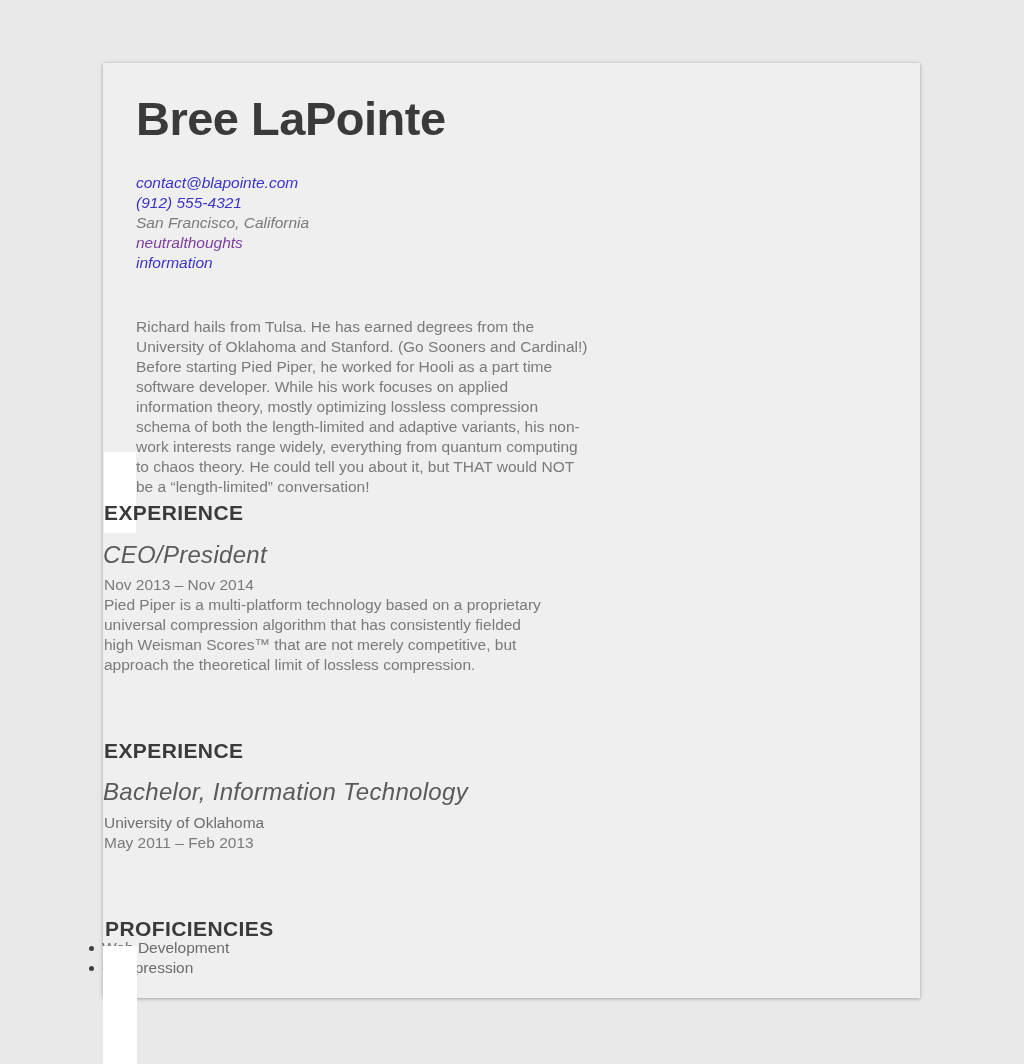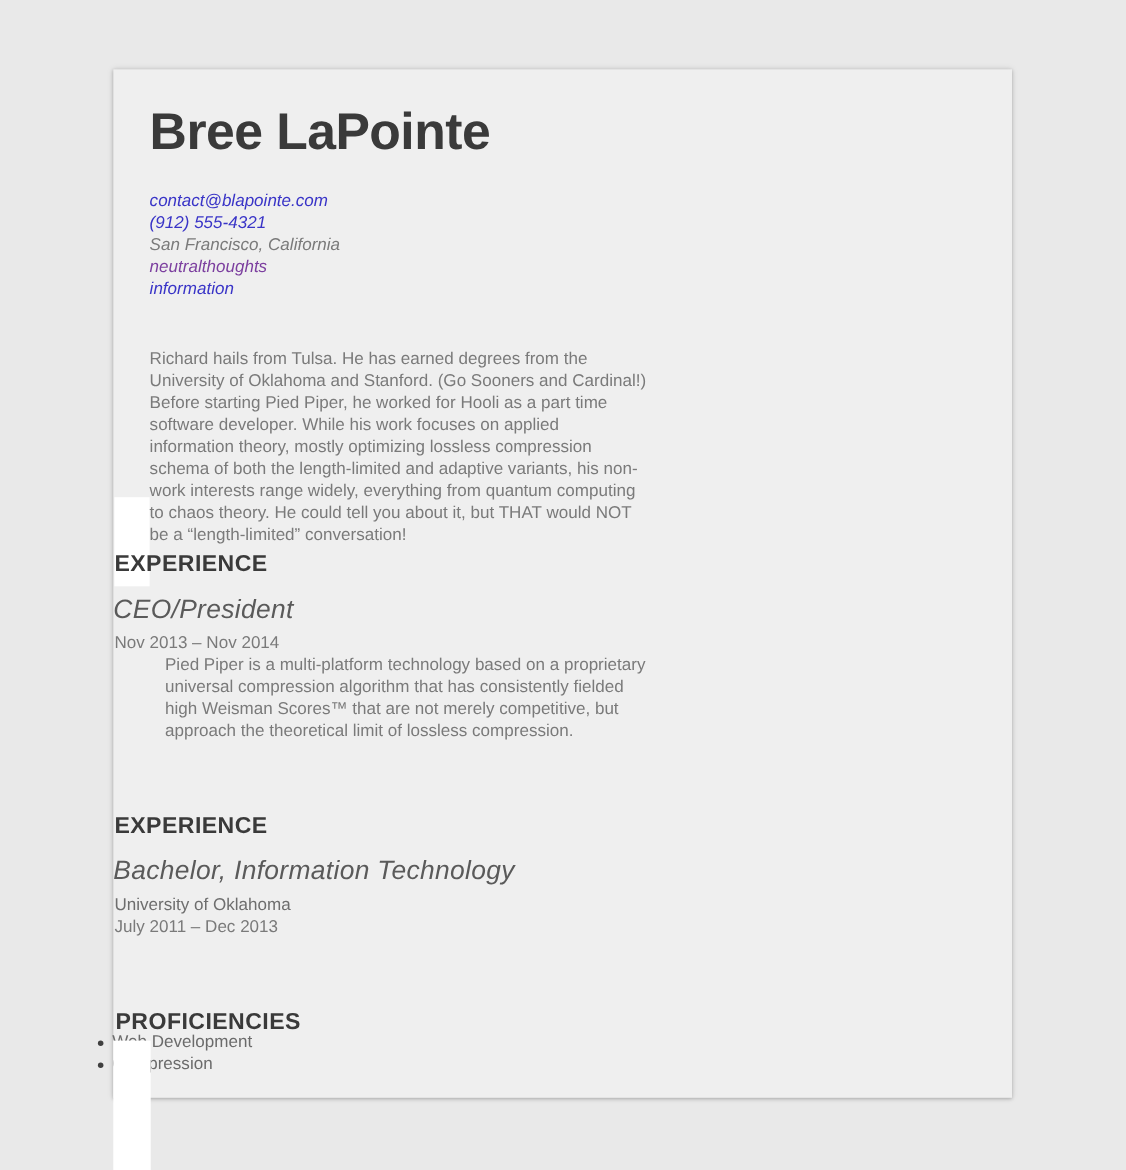--- a/index.html
+++ b/index.html
@@ -43,21 +43,21 @@
     letter-spacing: 0.4px;
   }
   .exp-heading { left: 1px; top: 441px; }
   .item-title {
     font-size: 24px; line-height: 30px; font-weight: 400;
     color: #5a5a5a; letter-spacing: 0.3px; font-style: italic;
   }
   .job-title { left: 0px; top: 477px; }
   .meta-line { font-size: 15.5px; line-height: 20px; color: var(--body-gray, #7a7a7a); }
   .job-dates { left: 1px; top: 512px; }
-  .job-desc  { left: 1px; top: 532px; padding-left: 46px; }
+  .job-desc  { left: 1px; top: 532px; }
 
   .edu-heading { left: 1px; top: 679px; }
   .degree-title { left: 0px; top: 714px; }
   .school-name { left: 1px; top: 750px; color: #6e6e6e; }
   .edu-dates { left: 1px; top: 770px; }
 
   .prof-heading { left: 2px; top: 857px; }
   .prof-list { left: -1px; top: 875px; list-style: none; }
   .prof-list li {
     position: relative;
@@ -105,21 +105,21 @@
     <h3 class="layer item-title job-title">CEO/President</h3>
     <div class="layer meta-line job-dates">Nov 2013 – Nov 2014</div>
     <p class="layer para job-desc">Pied Piper is a multi-platform technology based on a proprietary
 universal compression algorithm that has consistently fielded
 high Weisman Scores™ that are not merely competitive, but
 approach the theoretical limit of lossless compression.</p>
 
     <h2 class="layer section-heading edu-heading">EXPERIENCE</h2>
     <h3 class="layer item-title degree-title">Bachelor, Information Technology</h3>
     <div class="layer meta-line school-name">University of Oklahoma</div>
-    <div class="layer meta-line edu-dates">July 2011 – Dec 2013</div>
+    <div class="layer meta-line edu-dates">May 2011 – Feb 2013</div>
 
     <h2 class="layer section-heading prof-heading">PROFICIENCIES</h2>
     <ul class="layer prof-list">
       <li>Web Development</li>
       <li>Compression</li>
     </ul>
 
     <div class="white-overlay overlay-bottom"></div>
 
   </div>

